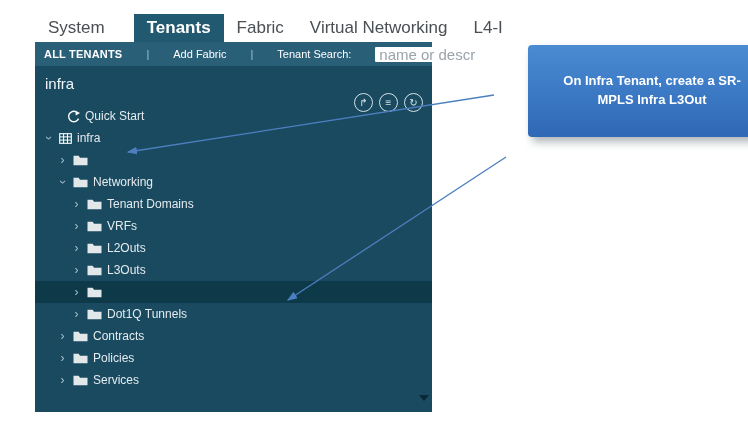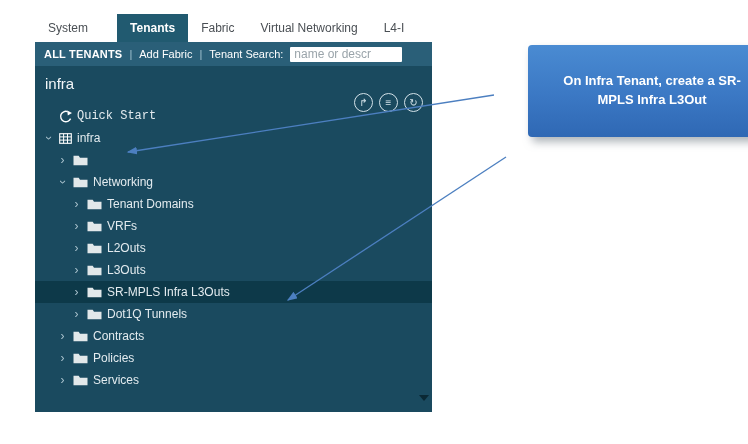--- a/index.html
+++ b/index.html
@@ -4,31 +4,31 @@
 <style>
   html,body{margin:0;padding:0;}
   body{
     width:748px;height:444px;position:relative;overflow:hidden;
     background:#ffffff;font-family:"Liberation Sans",sans-serif;
     -webkit-font-smoothing:antialiased;
   }
   .app{position:absolute;left:35px;top:14px;width:397px;}
 
   
-  .menubar{display:flex;align-items:stretch;height:28px;background:#ffffff;font-size:12px;color:#4a4f54;}
+  .menubar{display:flex;align-items:stretch;height:28px;background:#ffffff;font-size:17px;color:#4a4f54;}
   .menu-tab{display:flex;align-items:center;padding:0 13px;white-space:nowrap;cursor:pointer;}
   .menu-tab.active{background:var(--active_tab_bg,#215a70);color:#ffffff;font-weight:bold;margin-left:16px;}
 
   
   .subheader{height:24px;background:var(--subheader_bg,#2a5f78);display:flex;align-items:center;
-    color:#ffffff;font-size:11px;padding:0 9px;gap:7px;white-space:nowrap;}
+    color:#ffffff;font-size:11px;padding:0 9px;gap:24px;white-space:nowrap;}
   .subheader .strong{font-weight:bold;letter-spacing:.2px;}
   .subheader .sep{color:#9fc0cf;}
   .subheader input{width:104px;height:15px;border:none;border-radius:1px;background:#ffffff;
-    font-family:"Liberation Sans",sans-serif;font-size:12px;color:#333;padding:0 4px;outline:none;}
+    font-family:"Liberation Sans",sans-serif;font-size:15px;color:#333;padding:0 4px;outline:none;}
   .subheader input::placeholder{color:#9aa4aa;}
 
   
   .pane{position:relative;height:346px;background:var(--pane_bg,#1a4a5f);color:#e3ebef;}
   .pane-title{font-size:15px;padding:9px 0 0 10px;color:#f2f6f8;}
   .pane-icons{position:absolute;top:27px;right:9px;display:flex;gap:6px;}
   .circle-icon{width:17px;height:17px;border:1.3px solid #d3e2e9;border-radius:50%;
     display:flex;align-items:center;justify-content:center;font-size:10px;color:#d3e2e9;cursor:pointer;}
 
   .tree{margin-top:13px;font-size:12px;}
@@ -75,21 +75,21 @@
   </div>
 
   <div class="pane">
     <div class="pane-title">infra</div>
     <div class="pane-icons">
         <span class="circle-icon">↱</span>
         <span class="circle-icon">≡</span>
         <span class="circle-icon">↻</span>
       </div>
     <div class="tree">
-        <div class="tree-row" style="padding-left: 8px; font-family: Liberation Mono, monospace;">
+        <div class="tree-row" style="padding-left: 16px;">
           <span class="chev"></span>
           <span class="node-icon">
             <svg width="13" height="13" viewBox="0 0 13 13">
               <path d="M8.6 1.6 A5.2 5.2 0 1 0 11.6 8.6" fill="none" stroke="#ffffff" stroke-width="1.4"></path>
               <path d="M8.2 0.6 L13 2.9 L8.8 5.4 Z" fill="#ffffff"></path>
             </svg>
           </span>
           <span class="tree-label">Quick Start</span>
         </div>
         <div class="tree-row" style="padding-left: 8px;">
@@ -158,21 +158,20 @@
           </span>
           <span class="tree-label">L3Outs</span>
         </div>
         <div class="tree-row selected" style="padding-left: 36px;">
           <span class="chev">›</span>
           <span class="node-icon">
             <svg width="15" height="11" viewBox="0 0 15 11">
               <path d="M0.5 0.8 h5.2 l1.3 1.9 h7.5 v7.5 h-14 z" fill="#e2e8ea"></path>
             </svg>
           </span>
-          <span class="tree-label">SR-MPLS Infra L3Outs</span>
         </div>
         <div class="tree-row" style="padding-left: 36px;">
           <span class="chev">›</span>
           <span class="node-icon">
             <svg width="15" height="11" viewBox="0 0 15 11">
               <path d="M0.5 0.8 h5.2 l1.3 1.9 h7.5 v7.5 h-14 z" fill="#e2e8ea"></path>
             </svg>
           </span>
           <span class="tree-label">Dot1Q Tunnels</span>
         </div>

